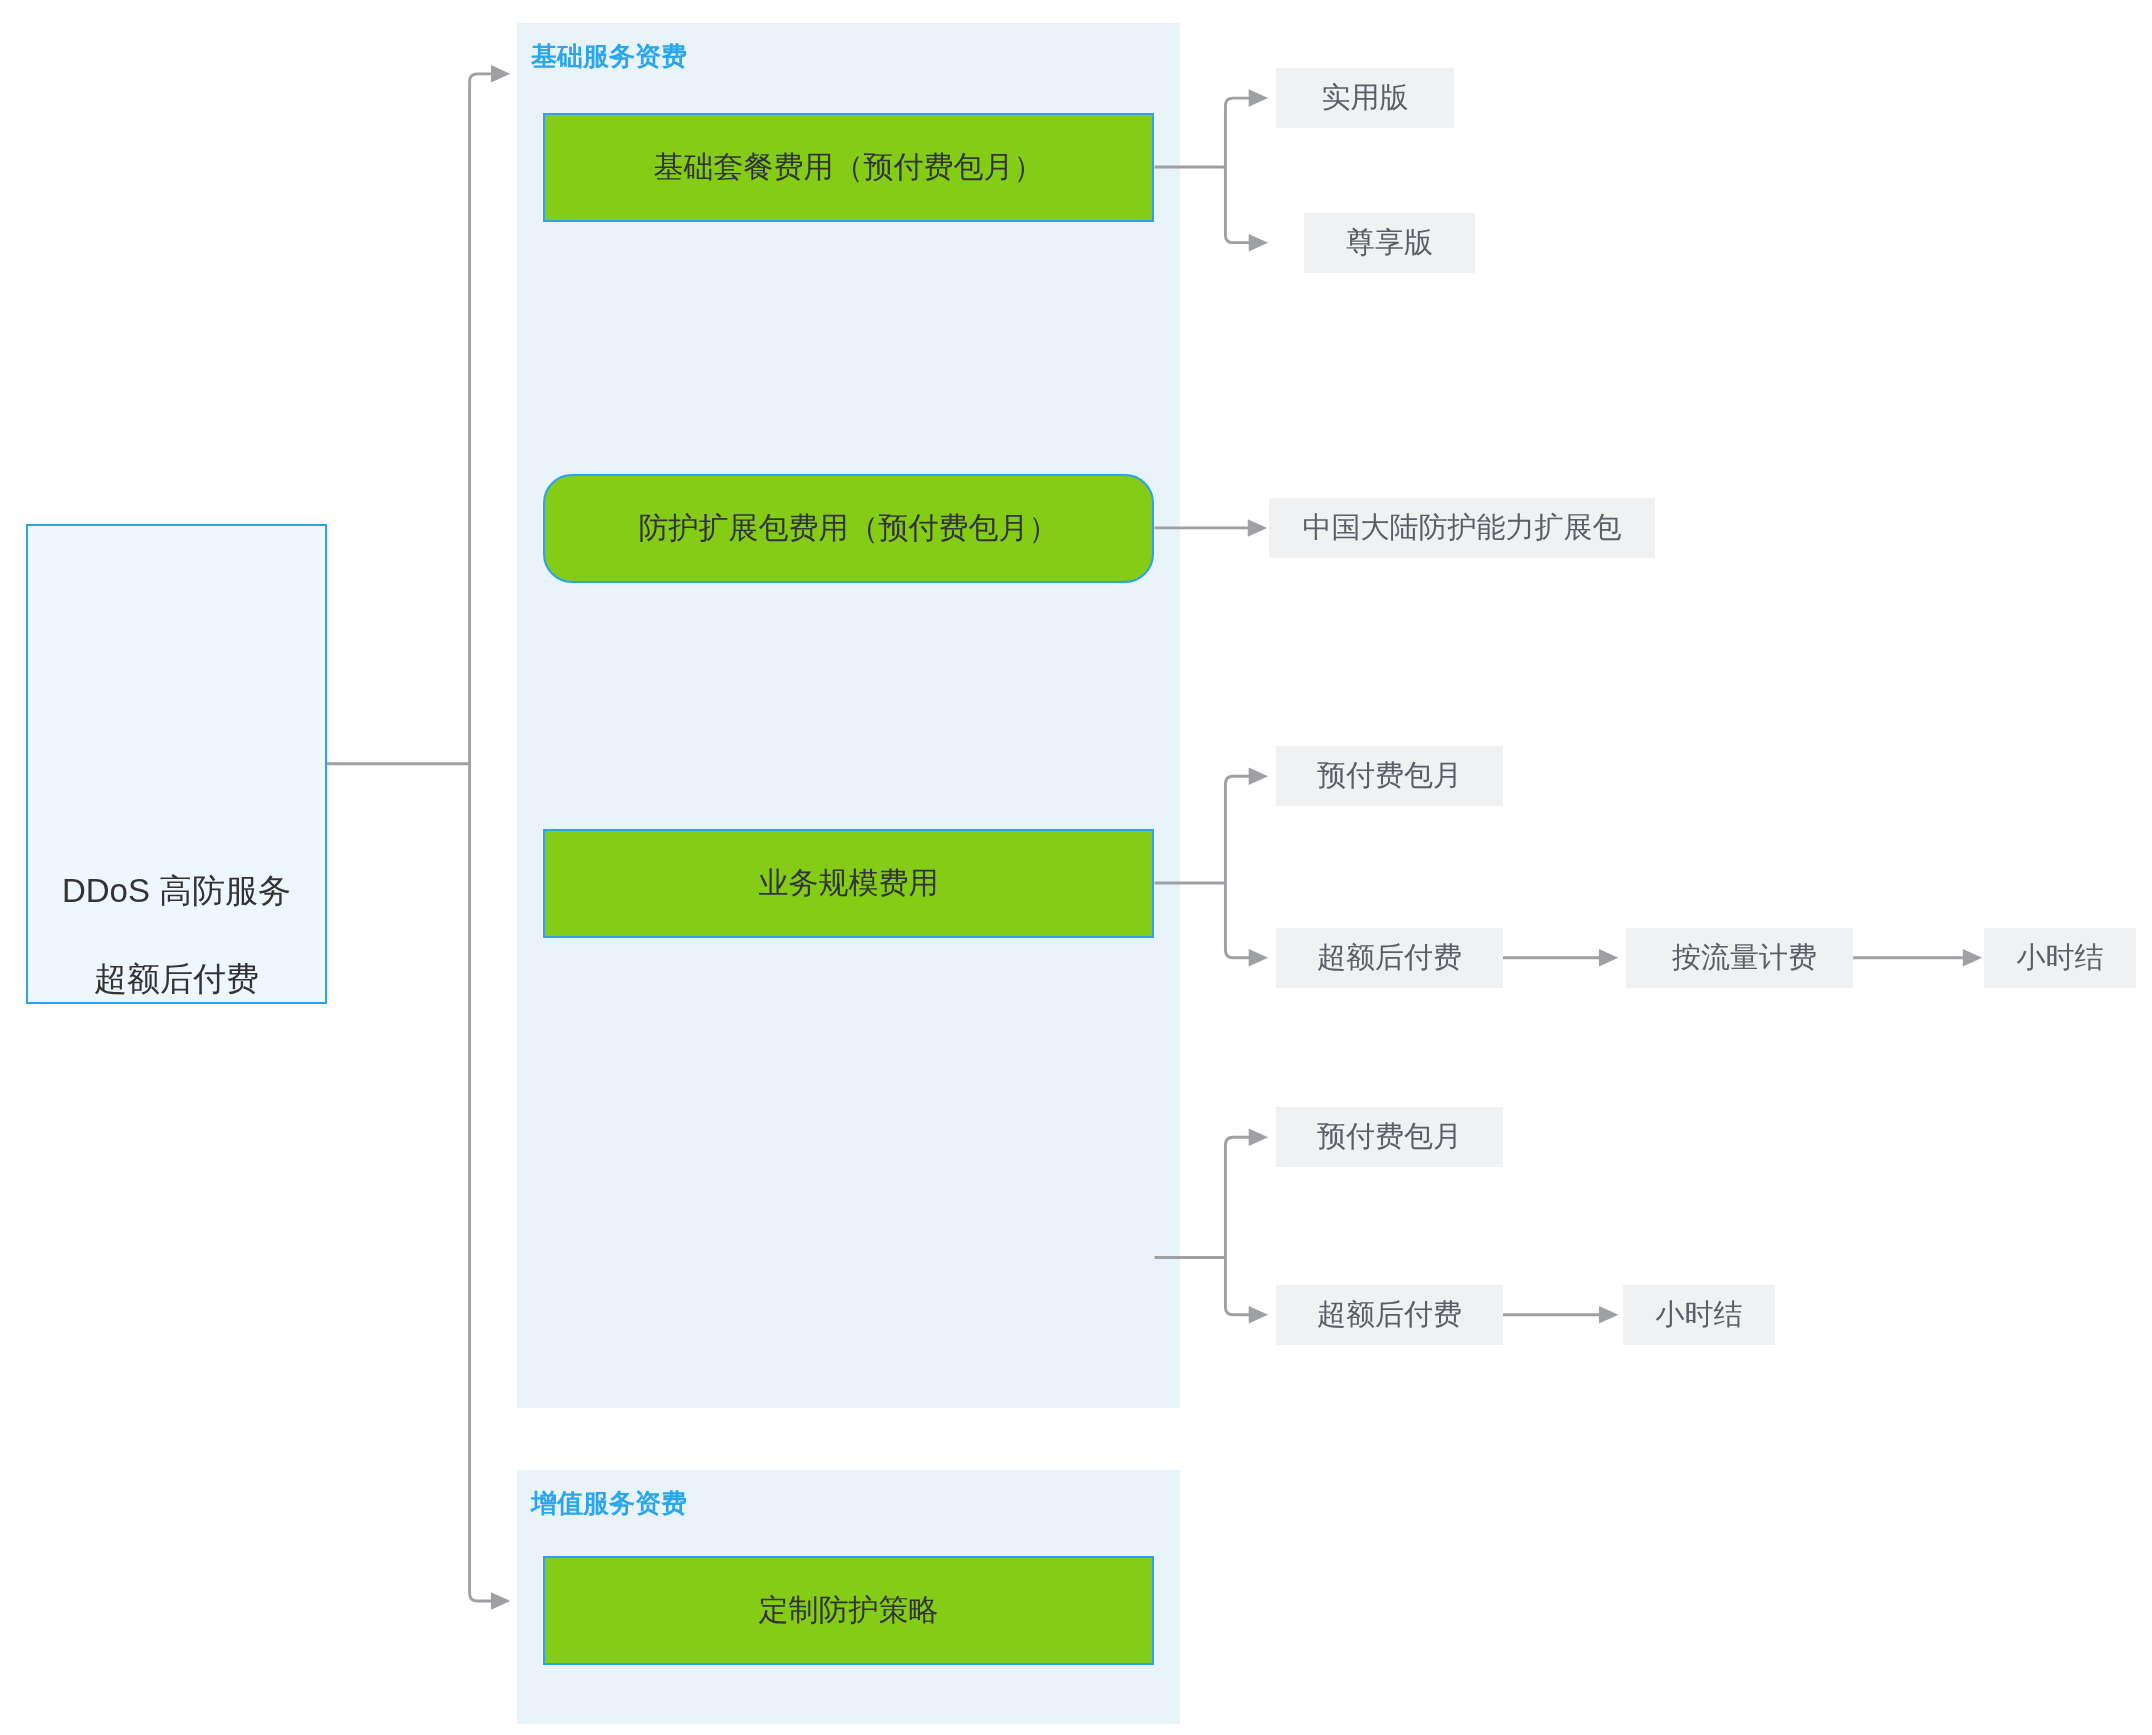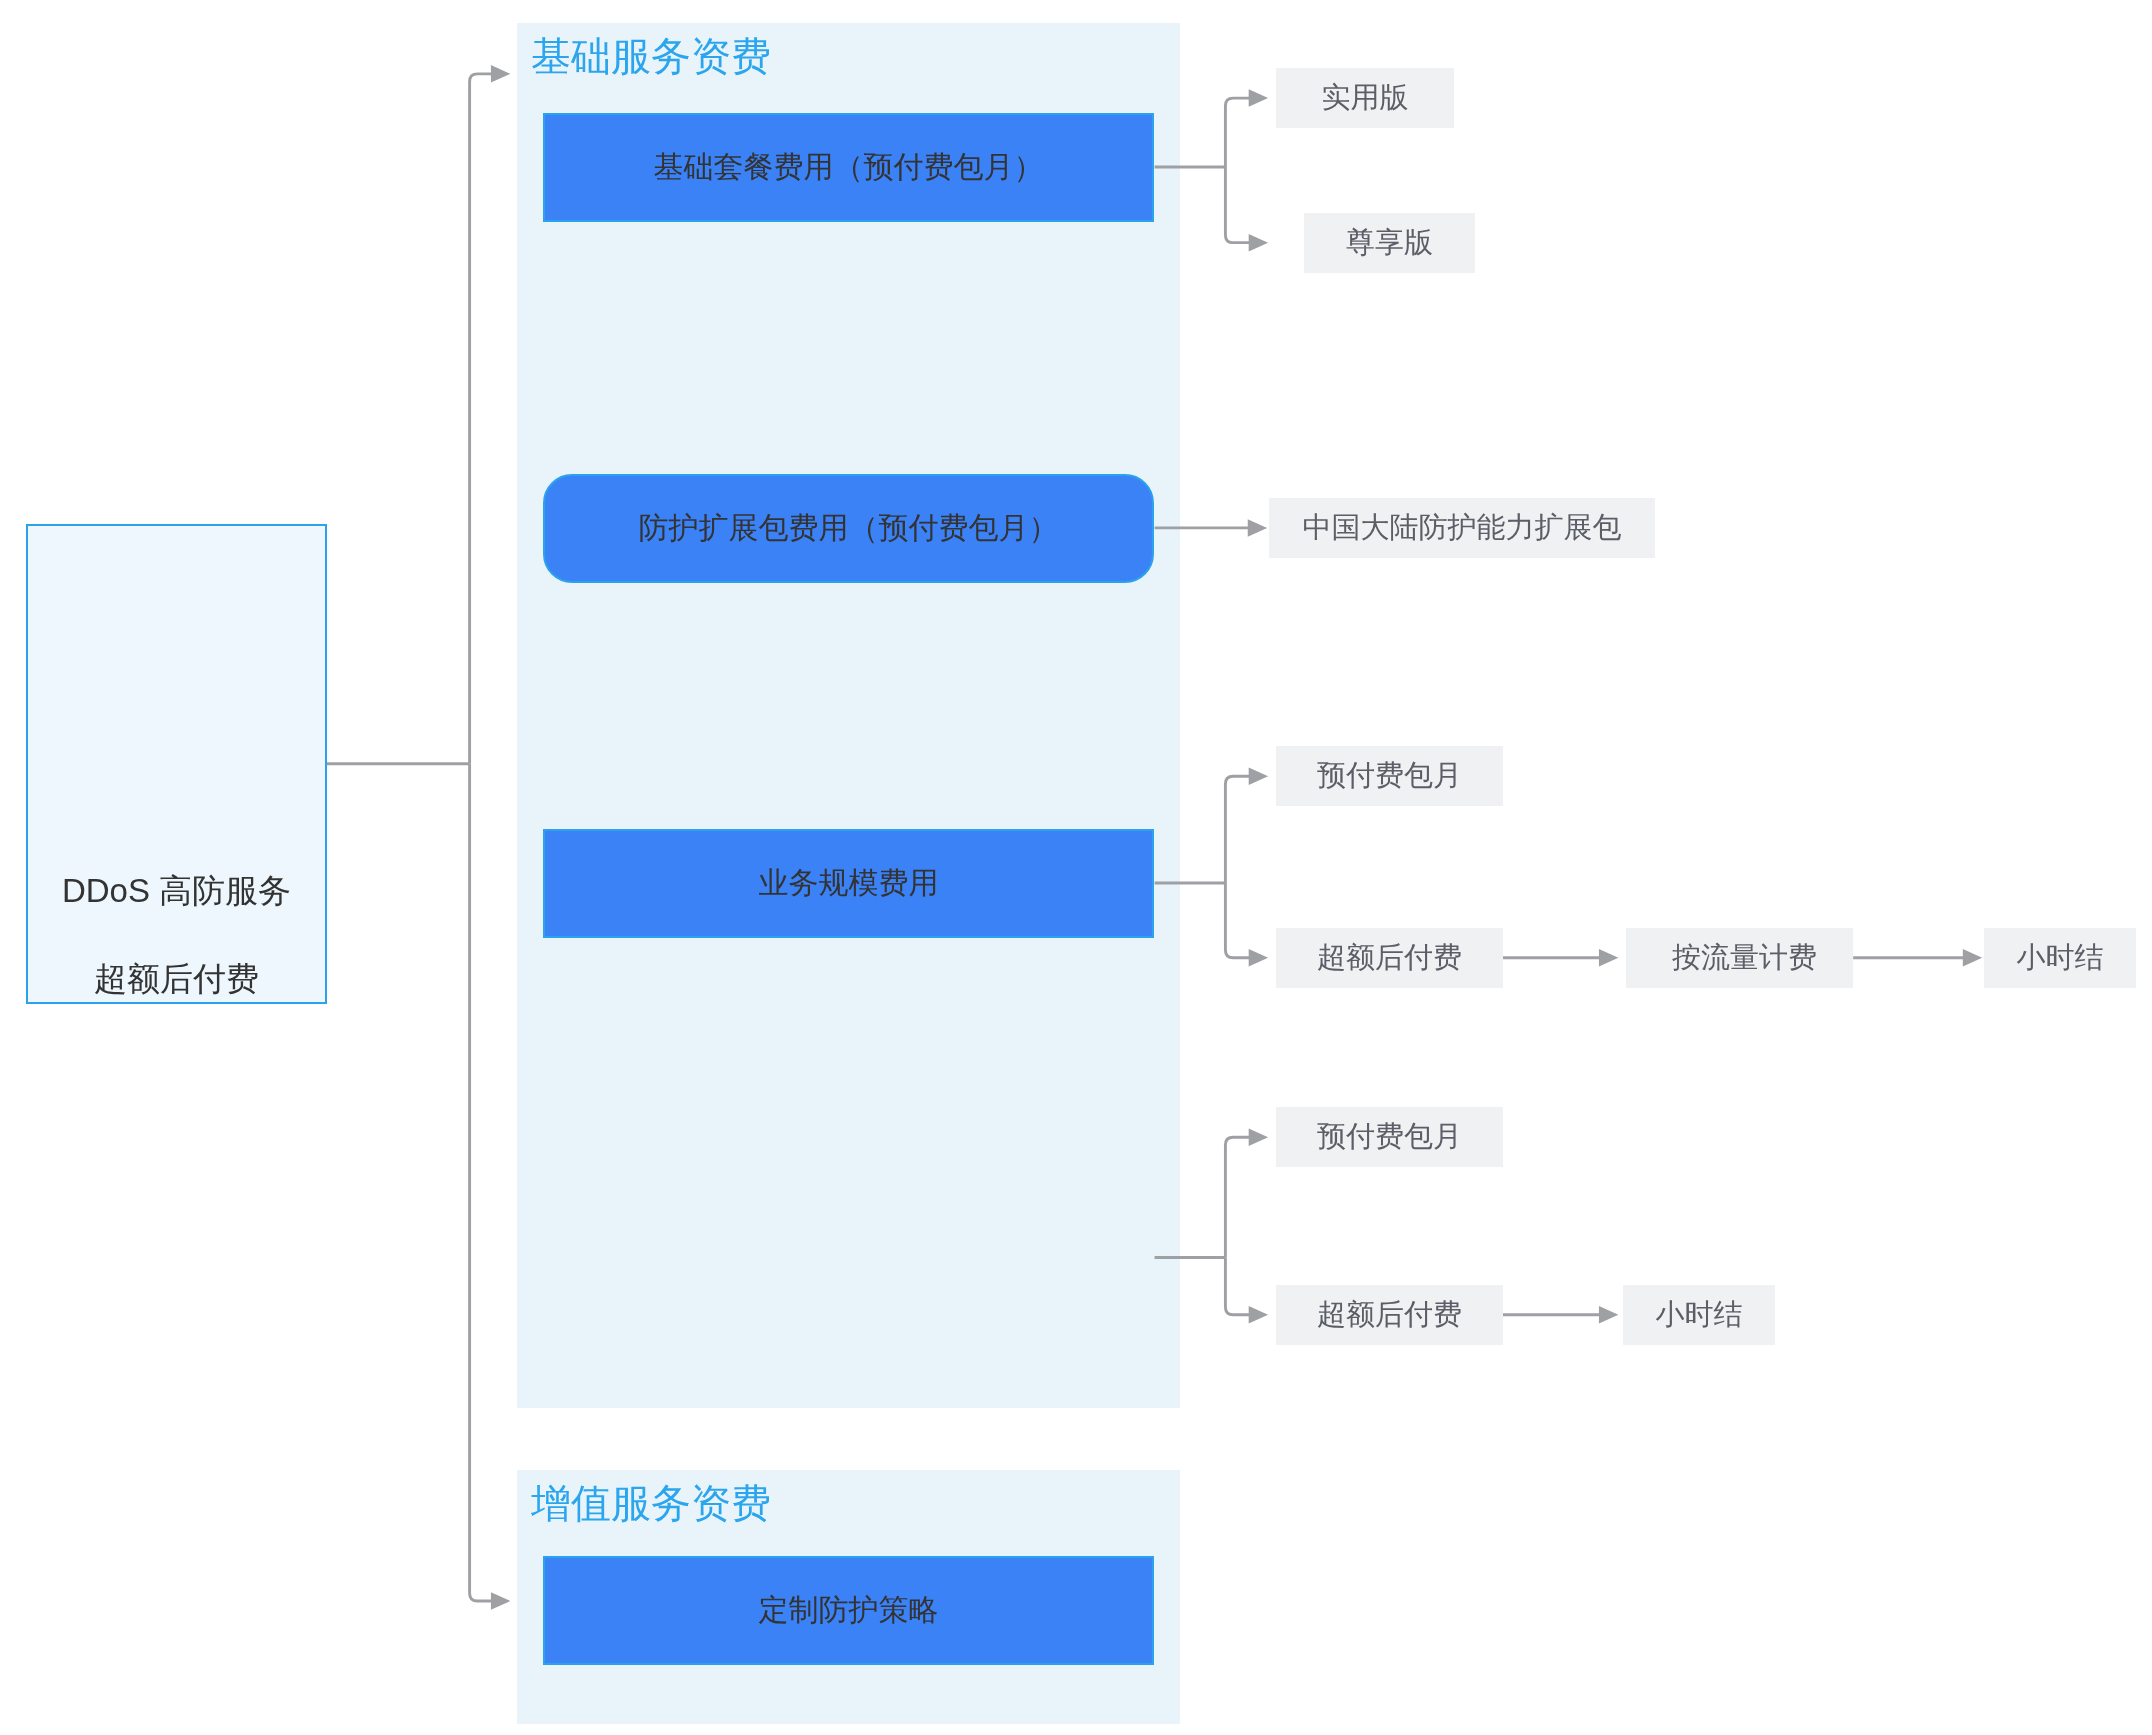--- a/index.html
+++ b/index.html
@@ -10,22 +10,22 @@
     background: #ffffff;
     font-family: "Liberation Sans", "DejaVu Sans", sans-serif;
     overflow: hidden;
   }
   .panel {
     position: absolute;
     background: var(--panel-bg, #e9f4fa);
   }
   .section-title {
     position: absolute;
-    font-size: 40px;
-    font-weight: normal;
+    font-size: 26px;
+    font-weight: bold;
     color: var(--title-blue, #2ba6ee);
     white-space: nowrap;
     line-height: 43px;
   }
   .root-box {
     position: absolute;
     left: 26px; top: 524px;
     width: 301px; height: 480px;
     box-sizing: border-box;
     background: var(--root-bg, #edf7fd);
@@ -35,21 +35,21 @@
     gap: 43px;
     font-size: 33px;
     color: var(--node-text, #333333);
   }
   .root-box span { white-space: nowrap; }
   .node {
     position: absolute;
     left: 543px;
     width: 611px; height: 109px;
     box-sizing: border-box;
-    background: #3b82f6;
+    background: #84cc16;
     border: 2.9px solid var(--accent-blue, #2aa2ec);
     display: flex; align-items: center; justify-content: center;
     font-size: 30px;
     color: var(--node-text, #333333);
     white-space: nowrap;
   }
   .leaf {
     position: absolute;
     height: 60px;
     box-sizing: border-box;

